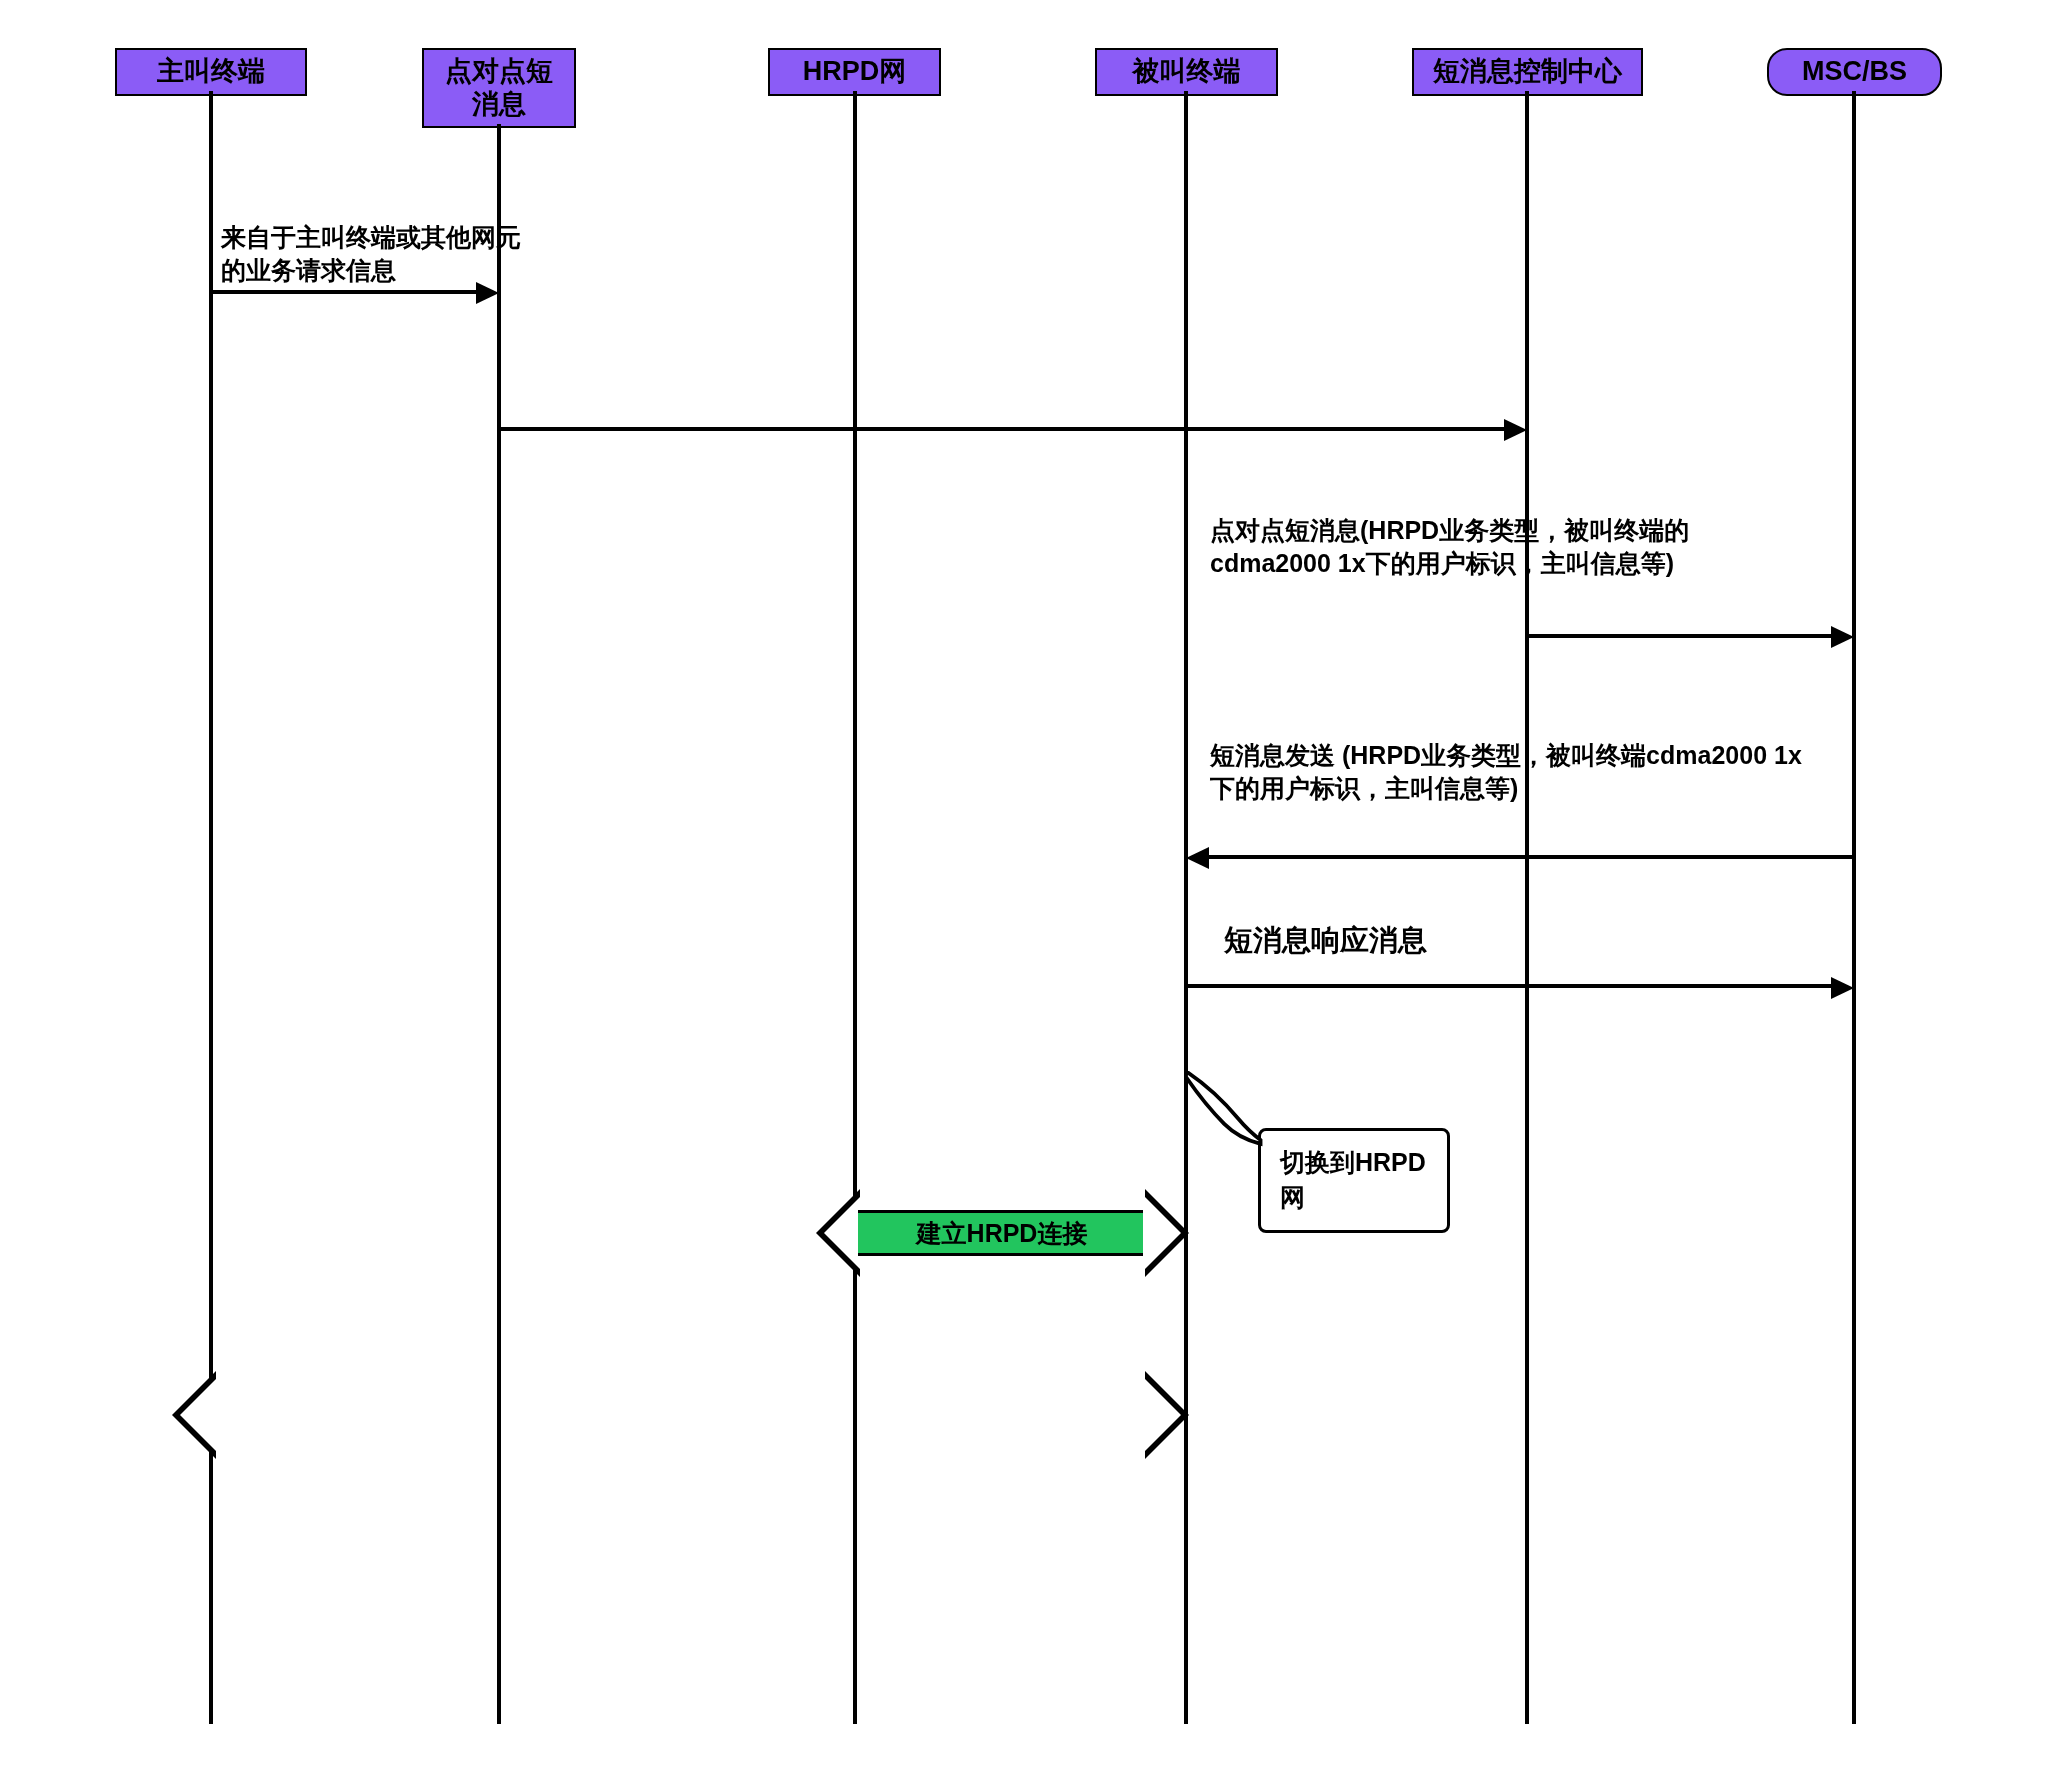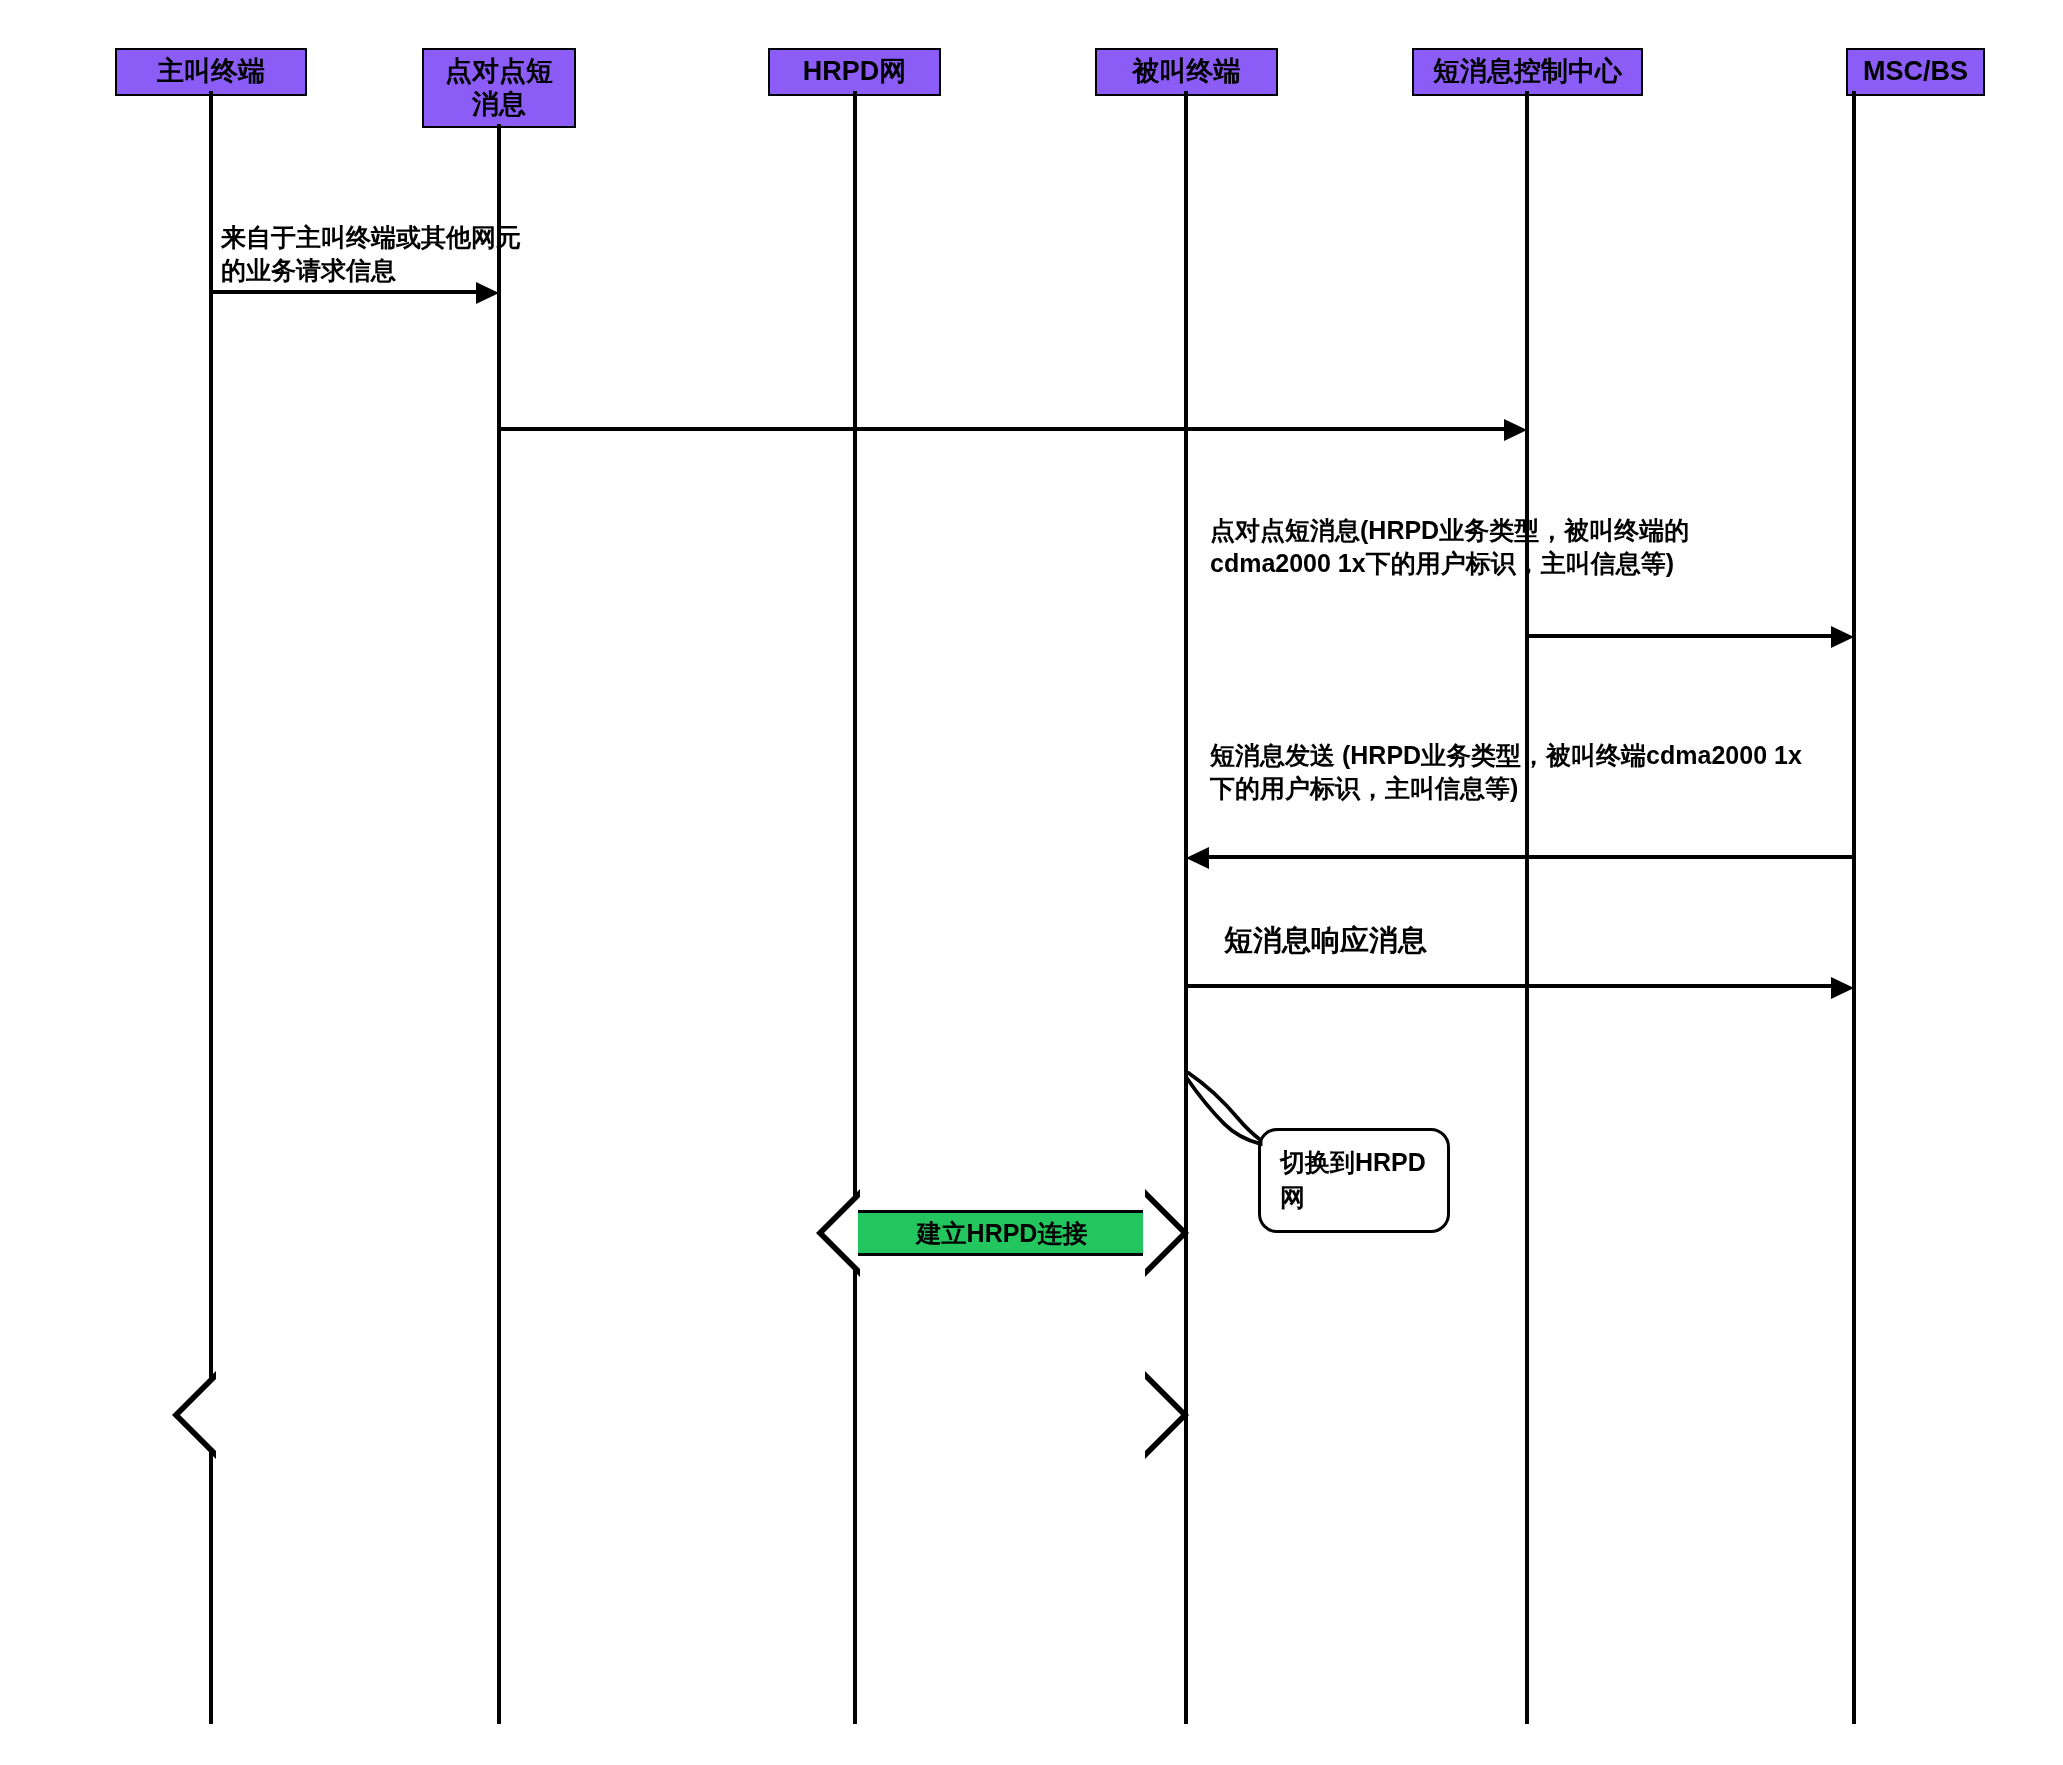--- a/index.html
+++ b/index.html
@@ -93,39 +93,39 @@
       position: absolute;
       width: 0;
       height: 0;
       border-left: 44px solid #000;
       border-top: 44px solid transparent;
       border-bottom: 44px solid transparent;
     }
     .callout-box {
       position: absolute;
       border: 3.8px solid #000;
-      border-radius: 19px;
+      border-radius: 8px;
       background: #fff;
       padding: 14.4px 19px;
       font-size: 25px;
       font-weight: bold;
       line-height: 1.4;
     }
   </style>
 </head>
 <body>
 
 <div class="diagram">
 
   <div class="participant-box" style="left:77px; top:9.6px; width:192px;">主叫终端</div>
   <div class="participant-box" style="left:384px; top:9.6px; width:154px;">点对点短消息</div>
   <div class="participant-box" style="left:730px; top:9.6px; width:173px;">HRPD网</div>
   <div class="participant-box" style="left:1057px; top:9.6px; width:183px;">被叫终端</div>
   <div class="participant-box" style="left:1374px; top:9.6px; width:231px;">短消息控制中心</div>
-  <div class="participant-box" style="left:1808px; top:9.6px; width:139px;">MSC/BS</div>
+  <div class="participant-box" style="left:1729px; top:9.6px; width:175px;border-radius:20px;">MSC/BS</div>
 
   <div class="lifeline" style="left:171px; top:53px; height:1633px;"></div>
   <div class="lifeline" style="left:459px; top:86px; height:1600px;"></div>
   <div class="lifeline" style="left:815px; top:53px; height:1633px;"></div>
   <div class="lifeline" style="left:1146px; top:53px; height:1633px;"></div>
   <div class="lifeline" style="left:1487px; top:53px; height:1633px;"></div>
   <div class="lifeline" style="left:1814px; top:53px; height:1633px;"></div>
 
   <div class="msg-label" style="left:183px; top:183px; width:307px;">来自于主叫终端或其他网元的业务请求信息</div>
   <div class="arrow-line" style="left:173px; top:252px; width:269px;"></div>

